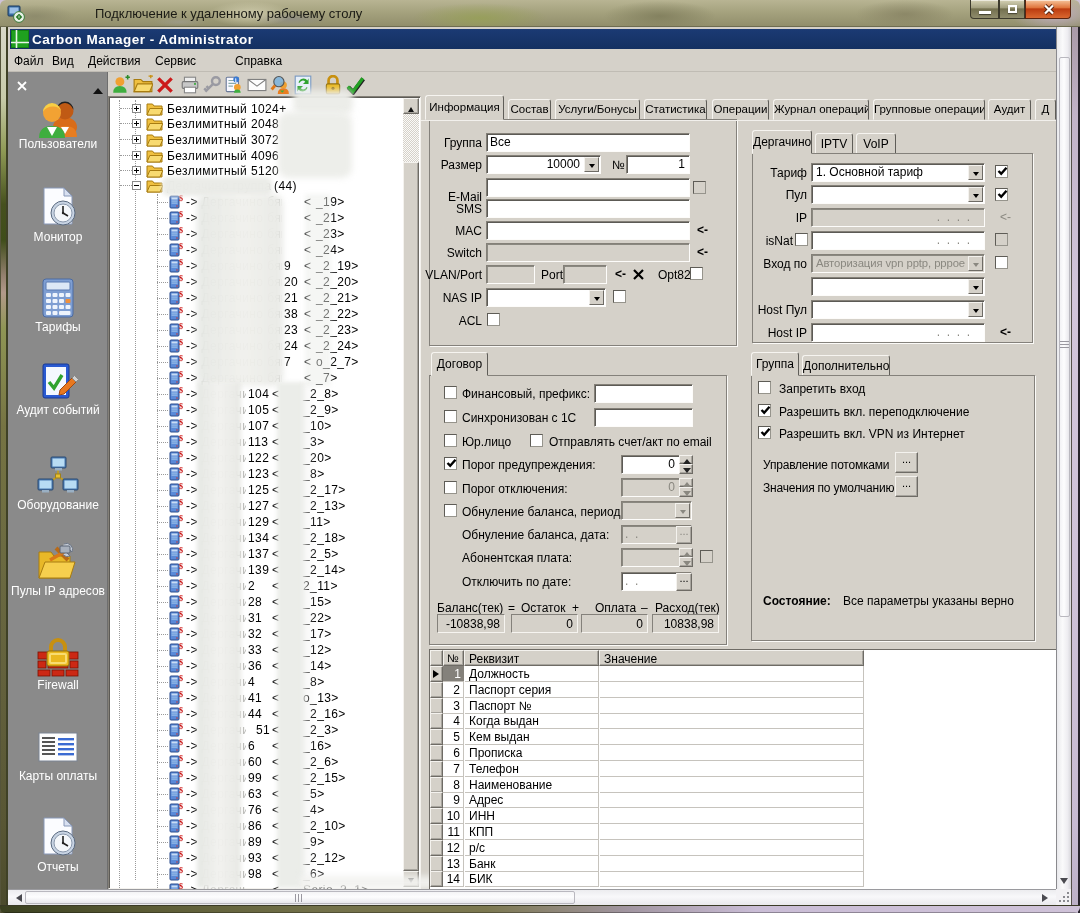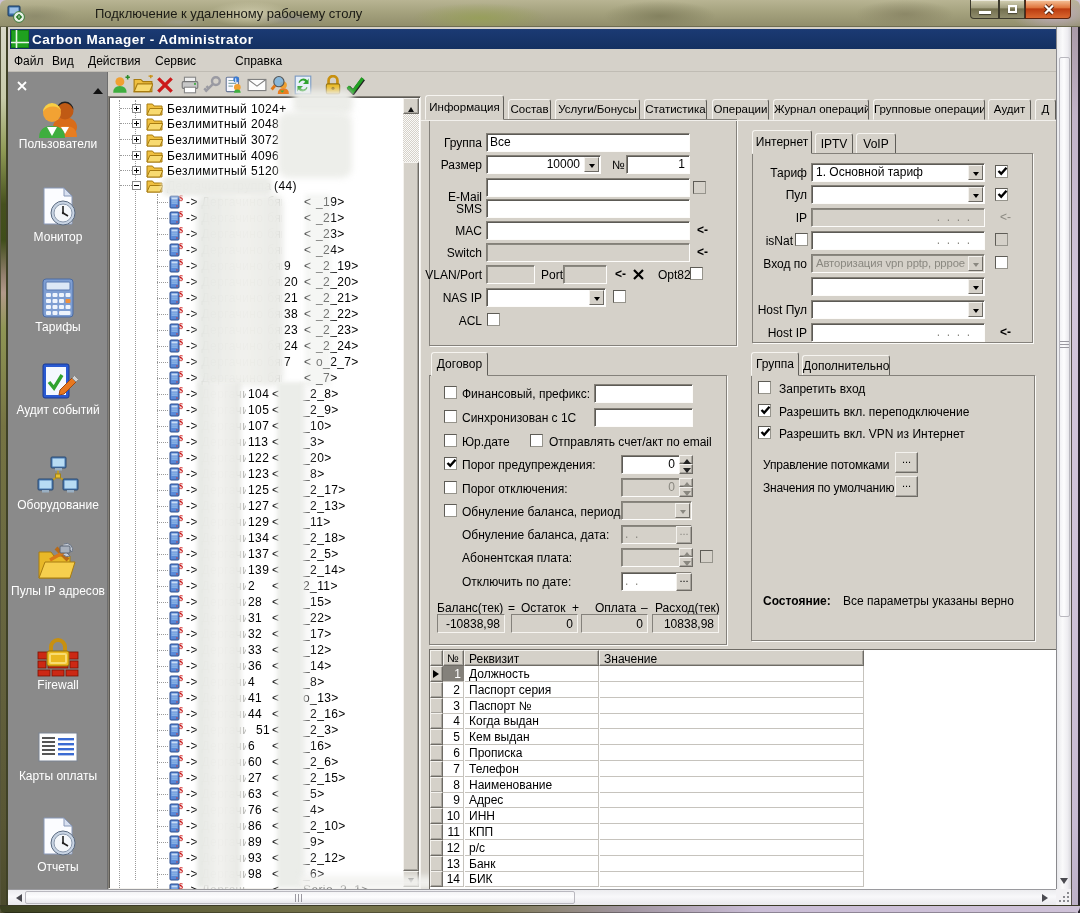--- a/index.html
+++ b/index.html
@@ -830,21 +830,21 @@
 <div class="hdots" style="left:157px;top:778px;width:11px;"></div>
 <div class="a" style="left:168px;top:770px;"><svg width="16" height="15" viewBox="0 0 16 15">
       <rect x="2" y="2" width="9" height="12" rx="1" fill="#5a8ad8" stroke="#2a4a8a"></rect>
       <rect x="3.5" y="3.5" width="6" height="2" fill="#c8dcf4"></rect>
       <rect x="3.5" y="6.5" width="6" height="1.2" fill="#9cc0e8"></rect>
       <rect x="3.5" y="8.5" width="6" height="1.2" fill="#9cc0e8"></rect>
       <circle cx="9" cy="12" r=".8" fill="#c03030"></circle>
       <text x="11" y="7" font-size="8" font-weight="bold" fill="#c81010" font-family="serif">$</text>
     </svg></div>
 <div class="treerow" style="left:186px;top:771px;width:60px;overflow:hidden;">-&gt; <span style="color:#b4b4b0;">Дергачино бякино</span></div>
-<div class="treerow" style="left:248px;top:771px;">27</div>
+<div class="treerow" style="left:248px;top:771px;">99</div>
 <div class="treerow" style="left:272px;top:771px;">&lt;</div>
 <div class="treerow" style="left:303px;top:771px;">_2_15&gt;</div>
 <div class="hdots" style="left:157px;top:794px;width:11px;"></div>
 <div class="a" style="left:168px;top:786px;"><svg width="16" height="15" viewBox="0 0 16 15">
       <rect x="2" y="2" width="9" height="12" rx="1" fill="#5a8ad8" stroke="#2a4a8a"></rect>
       <rect x="3.5" y="3.5" width="6" height="2" fill="#c8dcf4"></rect>
       <rect x="3.5" y="6.5" width="6" height="1.2" fill="#9cc0e8"></rect>
       <rect x="3.5" y="8.5" width="6" height="1.2" fill="#9cc0e8"></rect>
       <circle cx="9" cy="12" r=".8" fill="#c03030"></circle>
       <text x="11" y="7" font-size="8" font-weight="bold" fill="#c81010" font-family="serif">$</text>
@@ -984,21 +984,21 @@
 <div class="cb" style="left:690px;top:267px;"></div>
 <div class="labr" style="left:362px;top:291px;width:120px;">NAS IP</div>
 <div class="tb" style="left:486px;top:288px;width:120px;height:19px;font-size:12px;padding:1px 0 0 4px;">
     <div class="dd">
       <i class="dda"></i>
     </div>
   </div>
 <div class="cb" style="left:613px;top:290px;"></div>
 <div class="labr" style="left:362px;top:314px;width:120px;">ACL</div>
 <div class="cb" style="left:487px;top:313px;"></div>
-<div class="tab" style="left:752px;top:130px;width:60px;height:24px;padding-top:4px;z-index:3;">Интернет</div>
+<div class="tab" style="left:752px;top:130px;width:60px;height:24px;padding-top:4px;z-index:3;">Дергачино</div>
 <div class="tab" style="left:815px;top:133px;width:38px;height:21px;padding-top:3px;">IPTV</div>
 <div class="tab" style="left:856px;top:133px;width:40px;height:21px;padding-top:3px;">VoIP</div>
 <div class="grp" style="left:752px;top:153px;width:281px;height:190px;"></div>
 <div class="labr" style="left:687px;top:166px;width:120px;">Тариф</div>
 <div class="tb" style="left:811px;top:163px;width:174px;height:19px;font-size:12px;padding:1px 0 0 4px;">1. Основной тариф<div class="dd">
       <i class="dda"></i>
     </div></div>
 <div class="cb" style="left:995px;top:165px;">
     <svg class="chk" width="11" height="11" viewBox="0 0 11 11">
       <path d="M1.5 5 L4.2 7.7 L9.5 1.8" stroke="#000" stroke-width="2.4" fill="none"></path>
@@ -1049,21 +1049,21 @@
 <div class="lab" style="left:1000px;top:325px;font-weight:bold;">&lt;-</div>
 <div class="tab" style="left:431px;top:352px;width:57px;height:24px;padding-top:4px;z-index:3;">Договор</div>
 <div class="grp" style="left:429px;top:375px;width:298px;height:270px;"></div>
 <div class="cb" style="left:444px;top:386px;"></div>
 <div class="lab" style="left:462px;top:387px;">Финансовый, префикс:</div>
 <div class="tb" style="left:594px;top:384px;width:99px;height:19px;font-size:12px;padding:1px 0 0 3px;"></div>
 <div class="cb" style="left:444px;top:410px;"></div>
 <div class="lab" style="left:462px;top:411px;">Синхронизован с 1С</div>
 <div class="tb" style="left:594px;top:408px;width:99px;height:19px;font-size:12px;padding:1px 0 0 3px;"></div>
 <div class="cb" style="left:444px;top:434px;"></div>
-<div class="lab" style="left:462px;top:435px;">Юр.дате</div>
+<div class="lab" style="left:462px;top:435px;">Юр.лицо</div>
 <div class="cb" style="left:530px;top:434px;"></div>
 <div class="lab" style="left:549px;top:435px;">Отправлять счет/акт по email</div>
 <div class="cb" style="left:444px;top:457px;">
     <svg class="chk" width="11" height="11" viewBox="0 0 11 11">
       <path d="M1.5 5 L4.2 7.7 L9.5 1.8" stroke="#000" stroke-width="2.4" fill="none"></path>
     </svg>
   </div>
 <div class="lab" style="left:462px;top:458px;">Порог предупреждения:</div>
 <div class="tb" style="left:621px;top:455px;width:71px;height:19px;font-size:12px;padding:1px 0 0 3px;">
     <span style="position:absolute;right:16px;">0</span>

